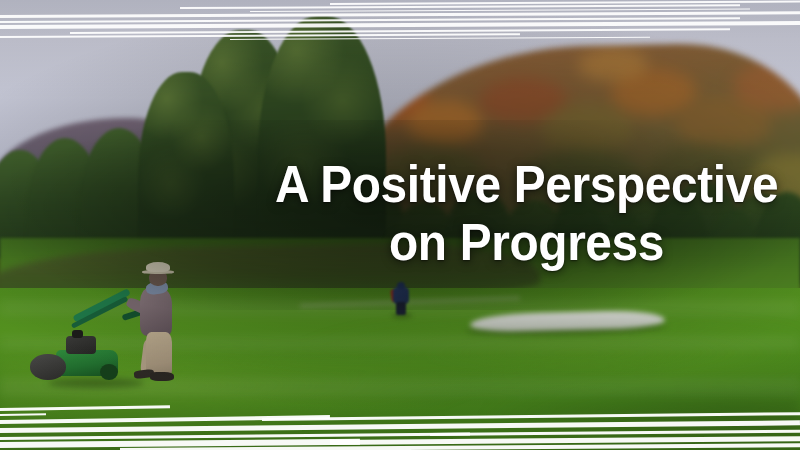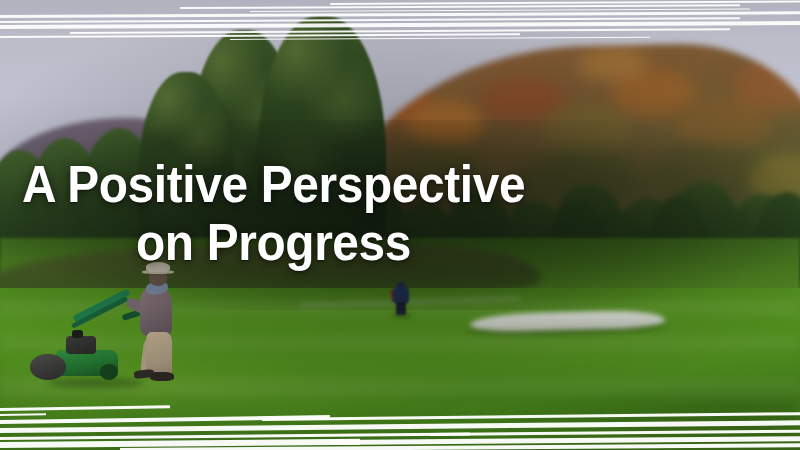--- a/index.html
+++ b/index.html
@@ -203,21 +203,21 @@
   }
   .darken-text{
     position:absolute;left:0;top:120px;width:800px;height:190px;
     background:radial-gradient(ellipse 62% 70% at 50% 50%, rgba(0,0,0,.40) 0%, rgba(0,0,0,.22) 52%, rgba(0,0,0,0) 85%);
     pointer-events:none;
   }
 
   
   .title-wrap{
     position:absolute;left:0;top:0;width:800px;height:450px;
-    display:flex;align-items:center;justify-content:flex-start;
+    display:flex;align-items:center;justify-content:flex-end;
     pointer-events:none;
   }
   .title{
     margin:0;
     text-align:center;
     color:#ffffff;
     font-family:"Liberation Sans Narrow","Liberation Sans","DejaVu Sans Condensed","DejaVu Sans",sans-serif;
     font-weight:700;
     font-size:52px;
     line-height:1.12;

